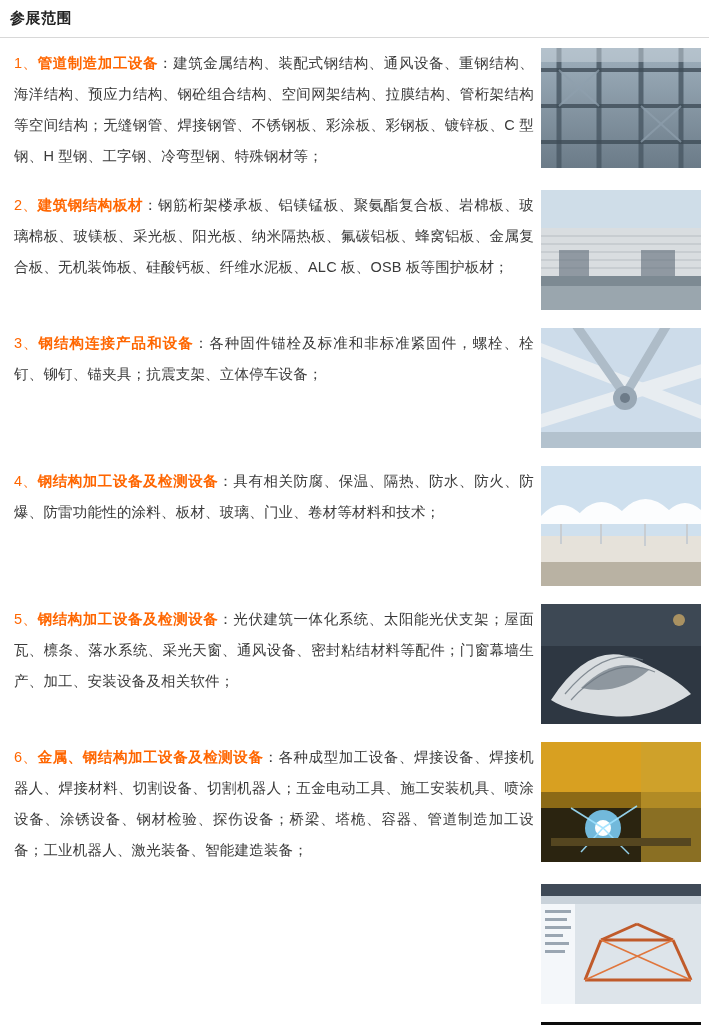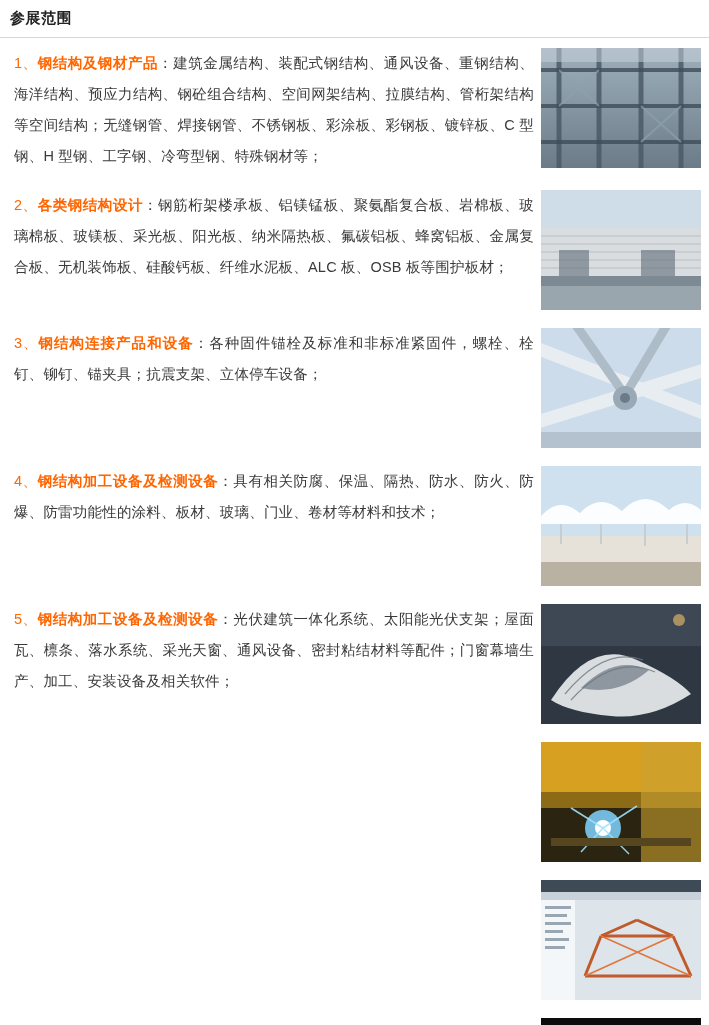--- a/index.html
+++ b/index.html
@@ -74,21 +74,21 @@
 </head>
 <body>
 
 <div class="page">
 
   <div class="page-title">参展范围</div>
   <div class="title-rule"></div>
 
   <div class="item">
     <div class="text-col item-body">
-      <span class="num">1、</span><span class="lead">钢结构及钢材产品</span><span class="rest">：建筑金属结构、装配式钢结构、通风设备、重钢结构、海洋结构、预应力结构、钢砼组合结构、空间网架结构、拉膜结构、管桁架结构等空间结构；无缝钢管、焊接钢管、不锈钢板、彩涂板、彩钢板、镀锌板、C 型钢、H 型钢、工字钢、冷弯型钢、特殊钢材等；</span>
+      <span class="num">1、</span><span class="lead">管道制造加工设备</span><span class="rest">：建筑金属结构、装配式钢结构、通风设备、重钢结构、海洋结构、预应力结构、钢砼组合结构、空间网架结构、拉膜结构、管桁架结构等空间结构；无缝钢管、焊接钢管、不锈钢板、彩涂板、彩钢板、镀锌板、C 型钢、H 型钢、工字钢、冷弯型钢、特殊钢材等；</span>
     </div>
     <div class="thumb">
       <svg width="160" height="120" viewBox="0 0 160 120">
         <defs>
           <linearGradient id="g1" x1="0" y1="0" x2="0" y2="1">
             <stop offset="0%" stop-color="#9fb0bd"></stop>
               <stop offset="100%" stop-color="#6b7b88"></stop>
           </linearGradient>
         </defs>
         <rect width="160" height="120" fill="url(#g1)"></rect>
@@ -109,21 +109,21 @@
           <line x1="100" y1="58" x2="140" y2="94"></line>
           <line x1="140" y1="58" x2="100" y2="94"></line>
         </g>
         <rect x="0" y="0" width="160" height="14" fill="#c9d4dc" opacity="0.5"></rect>
       </svg>
     </div>
   </div>
 
   <div class="item">
     <div class="text-col item-body">
-      <span class="num">2、</span><span class="lead">各类钢结构设计</span><span class="rest">：钢筋桁架楼承板、铝镁锰板、聚氨酯复合板、岩棉板、玻璃棉板、玻镁板、采光板、阳光板、纳米隔热板、氟碳铝板、蜂窝铝板、金属复合板、无机装饰板、硅酸钙板、纤维水泥板、ALC 板、OSB 板等围护板材；</span>
+      <span class="num">2、</span><span class="lead">建筑钢结构板材</span><span class="rest">：钢筋桁架楼承板、铝镁锰板、聚氨酯复合板、岩棉板、玻璃棉板、玻镁板、采光板、阳光板、纳米隔热板、氟碳铝板、蜂窝铝板、金属复合板、无机装饰板、硅酸钙板、纤维水泥板、ALC 板、OSB 板等围护板材；</span>
     </div>
     <div class="thumb">
       <svg width="160" height="120" viewBox="0 0 160 120">
         <rect width="160" height="120" fill="#b9c9d6"></rect>
         <rect x="0" y="0" width="160" height="40" fill="#cfdde8"></rect>
         <rect x="0" y="38" width="160" height="50" fill="#d9dde0"></rect>
         <g stroke="#b7bdc2" stroke-width="1">
           <line x1="0" y1="46" x2="160" y2="46"></line>
           <line x1="0" y1="54" x2="160" y2="54"></line>
           <line x1="0" y1="62" x2="160" y2="62"></line>
@@ -198,20 +198,23 @@
         <g stroke="#6d7781" stroke-width="1.2" opacity="0.8">
           <path d="M24 90 q40 -48 78 -34" fill="none"></path>
           <path d="M30 96 q42 -46 84 -28" fill="none"></path>
         </g>
         <circle cx="138" cy="16" r="6" fill="#f2c36b" opacity="0.6"></circle>
       </svg>
     </div>
   </div>
 
   <div class="item">
+    <div class="text-col item-body">
+      <span class="num">6、</span><span class="lead">金属、钢结构加工设备及检测设备</span><span class="rest">：各种成型加工设备、焊接设备、焊接机器人、焊接材料、切割设备、切割机器人；五金电动工具、施工安装机具、喷涂设备、涂锈设备、钢材检验、探伤设备；桥梁、塔桅、容器、管道制造加工设备；工业机器人、激光装备、智能建造装备；</span>
+    </div>
     <div class="thumb">
       <svg width="160" height="120" viewBox="0 0 160 120">
         <rect width="160" height="120" fill="#3a2f12"></rect>
         <rect x="0" y="0" width="160" height="56" fill="#d8a021"></rect>
         <rect x="0" y="50" width="160" height="20" fill="#8c6a16"></rect>
         <rect x="0" y="66" width="160" height="54" fill="#2b2410"></rect>
         <rect x="100" y="0" width="60" height="120" fill="#caa131" opacity="0.6"></rect>
         <circle cx="62" cy="86" r="18" fill="#7fd4ff" opacity="0.85"></circle>
         <circle cx="62" cy="86" r="8" fill="#ffffff"></circle>
         <g stroke="#9fe2ff" stroke-width="1.5" opacity="0.9">

